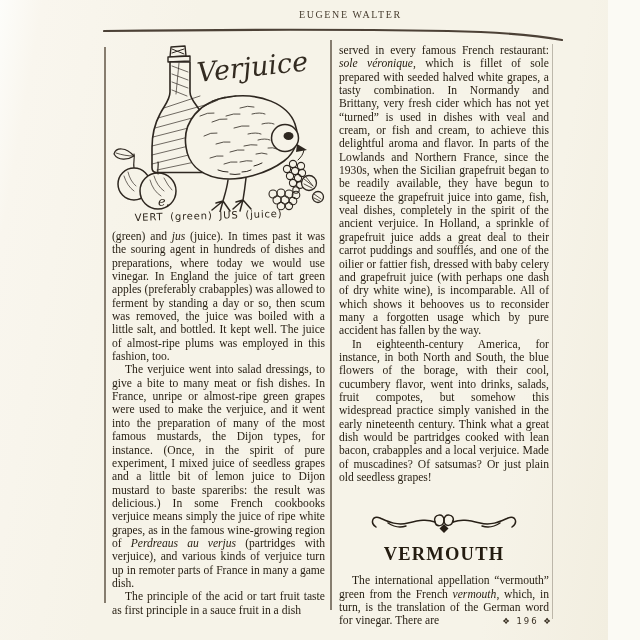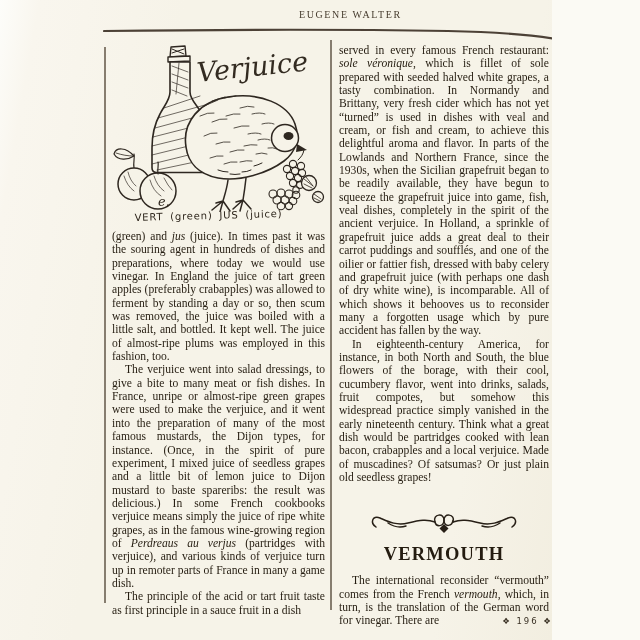--- a/index.html
+++ b/index.html
@@ -1,18 +1,18 @@
 <!DOCTYPE html>
 <html lang="en"><head>
 <meta charset="utf-8">
 <style>
   html,body{margin:0;padding:0;}
   body{width:640px;height:640px;overflow:hidden;background:#fbfaf4;}
   .canvas{
-    position:relative;width:552px;height:640px;overflow:hidden;
+    position:relative;width:608px;height:640px;overflow:hidden;
     background:linear-gradient(100deg,#fdfdfa 0%,#f9f6ee 6%,#f6f3e8 28%,#f6f3e8 82%,#f2eee0 100%);
     font-family:"Liberation Serif","DejaVu Serif",serif;color:#231b10;
   }
   .running-head{
     position:absolute;left:299px;top:9px;font-size:10px;letter-spacing:1.6px;
     color:#453b2d;transform:scaleY(1.12);white-space:nowrap;
   }
   .top-rule{position:absolute;left:103px;top:24px;}
   .vrule{position:absolute;width:2px;background:#6a5f50;opacity:.8;}
   .vrule.left{left:104px;top:47px;height:556px;}
@@ -154,18 +154,18 @@
           <path d="M69,12 c-3,-8 10,-10 9,-1 c-1,6 -8,6 -9,1"></path>
           <path d="M87,12 c3,-8 -10,-10 -9,-1 c1,6 8,6 9,-1"></path>
           <path d="M22,13 c6,4 12,5 18,3 M134,13 c-6,4 -12,5 -18,3"></path>
         </g>
         <path d="M78,14 l4.5,4.5 -4.5,4.5 -4.5,-4.5 z" fill="#271f16"></path>
       </svg>
     </div>
 
     <h2 class="section-heading">VERMOUTH</h2>
 
-    <p class="para indent"><span>The international reconsider “vermouth” comes from the French </span><em>vermouth</em><span>, which, in turn, is the translation of the German word for vinegar. There are</span></p>
+    <p class="para indent"><span>The international appellation “vermouth” green from the French </span><em>vermouth</em><span>, which, in turn, is the translation of the German word for vinegar. There are</span></p>
   </div>
 
   <div class="folio">❖ 196 ❖</div>
 
 </div>
 
 </body></html>

